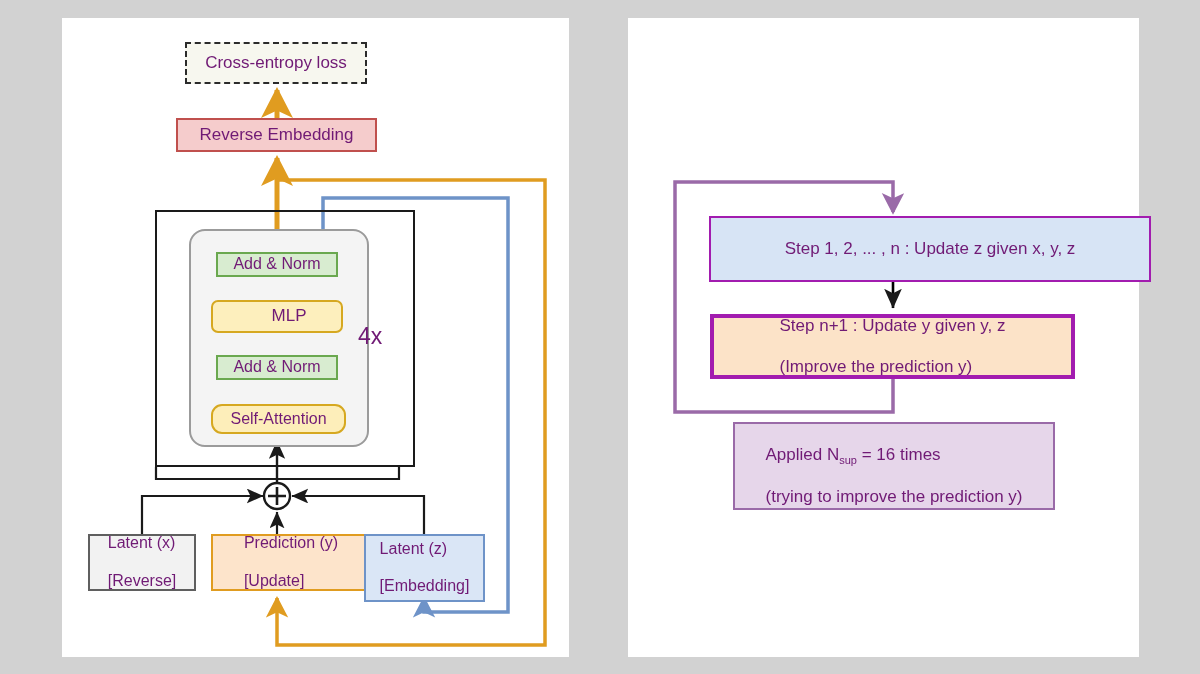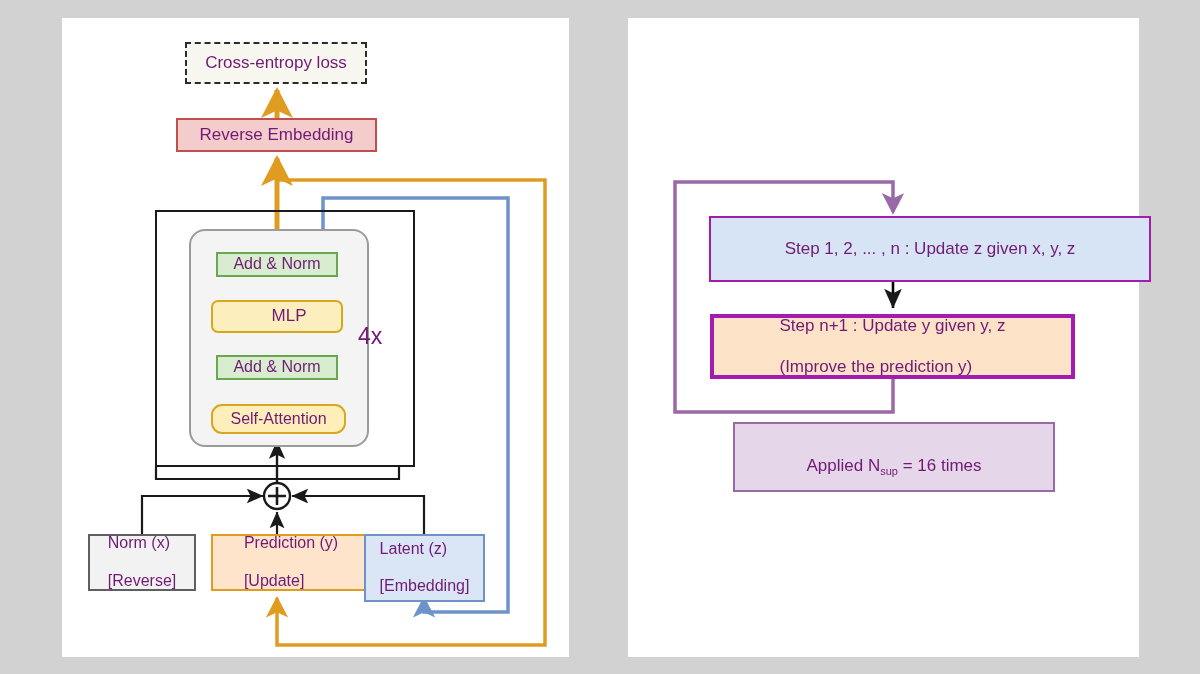--- a/index.html
+++ b/index.html
@@ -99,21 +99,21 @@
     left: 709px; top: 216px; width: 442px; height: 66px;
     background: #d7e4f5; border: 2px solid #a21caf;
     font-size: 17px;
   }
   #n-step-n1 {
     left: 710px; top: 314px; width: 365px; height: 65px;
     background: #fce3c8; border: 4px solid #a21caf;
     font-size: 17px;
   }
   #n-applied {
-    left: 733px; top: 422px; width: 322px; height: 70px;
+    left: 733px; top: 422px; width: 322px; height: 88px;
     background: #e6d6ea; border: 2px solid #9a6aa8;
     font-size: 17px;
   }
   .sub { font-size: 11px; vertical-align: sub; }
 
   svg.overlay {
     position: absolute;
     left: 0; top: 0;
     width: 1200px; height: 674px;
     pointer-events: none;
@@ -195,21 +195,21 @@
 <div class="node" id="n-rounded"></div>
 
 <div class="node" id="n-addnorm2">Add &amp; Norm</div>
 <div class="node" id="n-mlp">MLP</div>
 <div class="node" id="n-addnorm1">Add &amp; Norm</div>
 <div class="node" id="n-selfattn">Self-Attention</div>
 <div class="node" id="n-4x">4x</div>
 
 <div class="node" id="n-input">
   <div>
-    <div>Norm (x)</div>
+    <div>Latent (x)</div>
     <div>[Reverse]</div>
   </div>
 </div>
 
 <div class="node" id="n-pred">
   <div>
     <div>Prediction (y)</div>
     <div>[Update]</div>
   </div>
 </div>
@@ -232,14 +232,15 @@
     <div>Step n+1 : Update y given y, z</div>
     <div>(Improve the prediction y)</div>
   </div>
 </div>
 
 <div class="node" id="n-applied">
   <div>
     <div>
       <span>Applied N</span><span class="sub">sup</span><span> = 16 times</span>
     </div>
+    <div>(trying to improve the prediction y)</div>
   </div>
 </div>
 
 </body></html>

